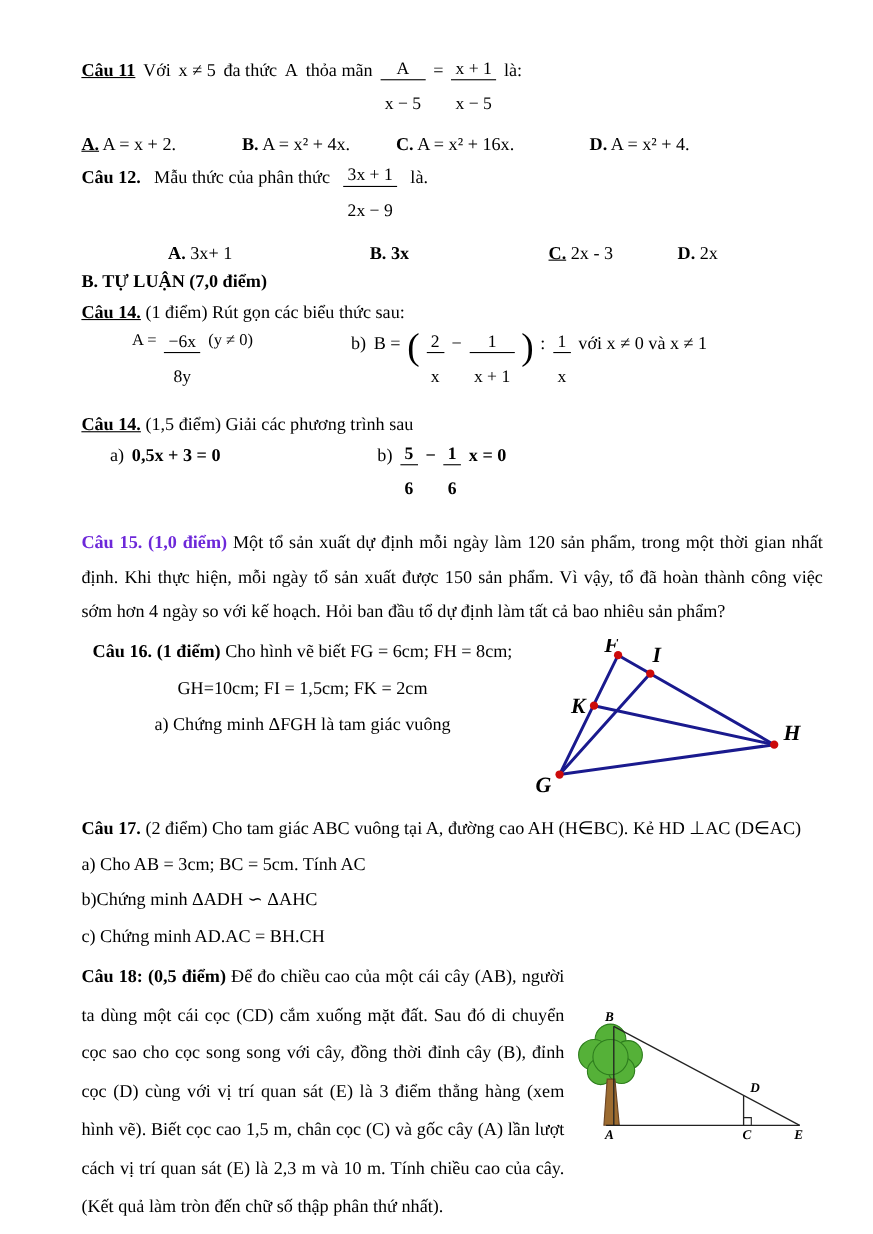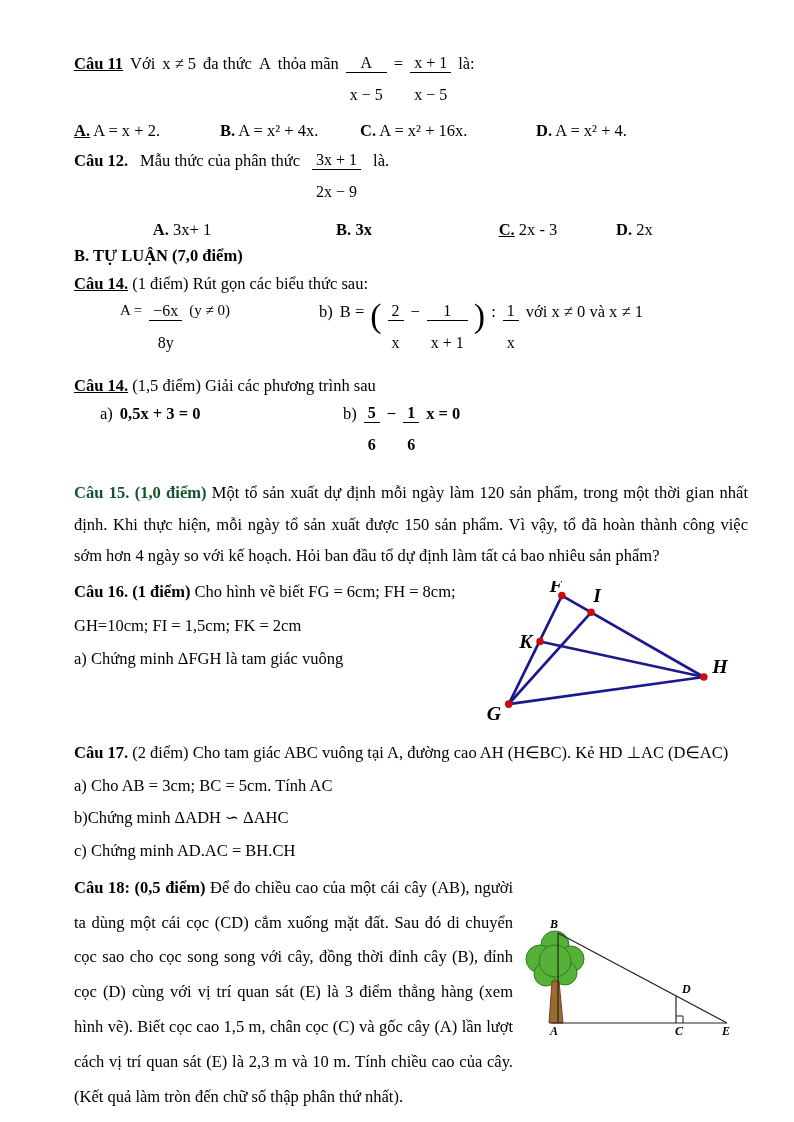--- a/index.html
+++ b/index.html
@@ -2,21 +2,21 @@
 <html><head>
 <meta charset="utf-8">
 <style>
   *{margin:0;padding:0;box-sizing:border-box;}
   html,body{background:#ffffff;}
   body{width:794px;min-height:1122px;font-family:"Liberation Serif",serif;font-size:16.5px;color:#000;}
   .page{padding:54px 46px 22px 74px;}
   b,.b{font-weight:bold;}
   .it{}
   .u{text-decoration:underline;}
-  .red{color:#14532d;}
+  .red{color:#6d28d9;}
   .sm{font-size:15px;}
   .mrow{display:flex;column-gap:7px;flex-wrap:nowrap;}
   .frac{display:inline-flex;flex-direction:column;text-align:center;line-height:1.12;font-size:16px;}
   .frac .num{border-bottom:1.4px solid #000;padding:0 4px;}
   .frac .den{padding:13px 4px;}
   .bigparen{font-size:34px;font-weight:400;line-height:.8;margin:0 -1px;}
   .q11line{min-height:52px;margin-bottom:2px;}
   .q12line{min-height:52px;margin-top:0;gap:12px;}
   .optrow{display:flex;margin:4px 0 10px;}
   .optrow .opt{display:inline-block;white-space:nowrap;}
@@ -28,21 +28,21 @@
   .q12row .opt:nth-child(2){width:172px;}
   .q12row .opt:nth-child(3){width:176px;}
   .sectionB{margin:4px 0 8px;}
   .labelline{margin-bottom:4px;}
   .q13row{margin:8px 0 12px;}
   .q13a{width:238px;padding-left:46px;}
   .q14row{margin:8px 0 10px;}
   .q14a{width:262px;padding-left:26px;}
   .para{text-align:justify;line-height:1.9;}
   .q15{margin-bottom:8px;}
-  .q16wrap{display:flex;}
+  .q16wrap{display:flex;text-align:center;}
   .q16text{width:452px;}
   .q16text p{margin-bottom:8px;line-height:1.55;}
   .q16fig{margin-left:auto;margin-top:2px;}
   .figlabel text{font-family:"Liberation Serif",serif;font-weight:bold;font-style:italic;font-size:19px;fill:#000;}
   .fig2label text{font-family:"Liberation Serif",serif;font-weight:bold;font-style:italic;font-size:12px;fill:#000;}
   .q17blk{margin-top:10px;}
   .q17blk p{margin-bottom:7px;line-height:1.55;}
   .q18wrap{display:flex;margin-top:6px;}
   .q18text{width:478px;line-height:2.12;text-align:justify;}
   .q18fig{margin-left:auto;padding-top:46px;}

